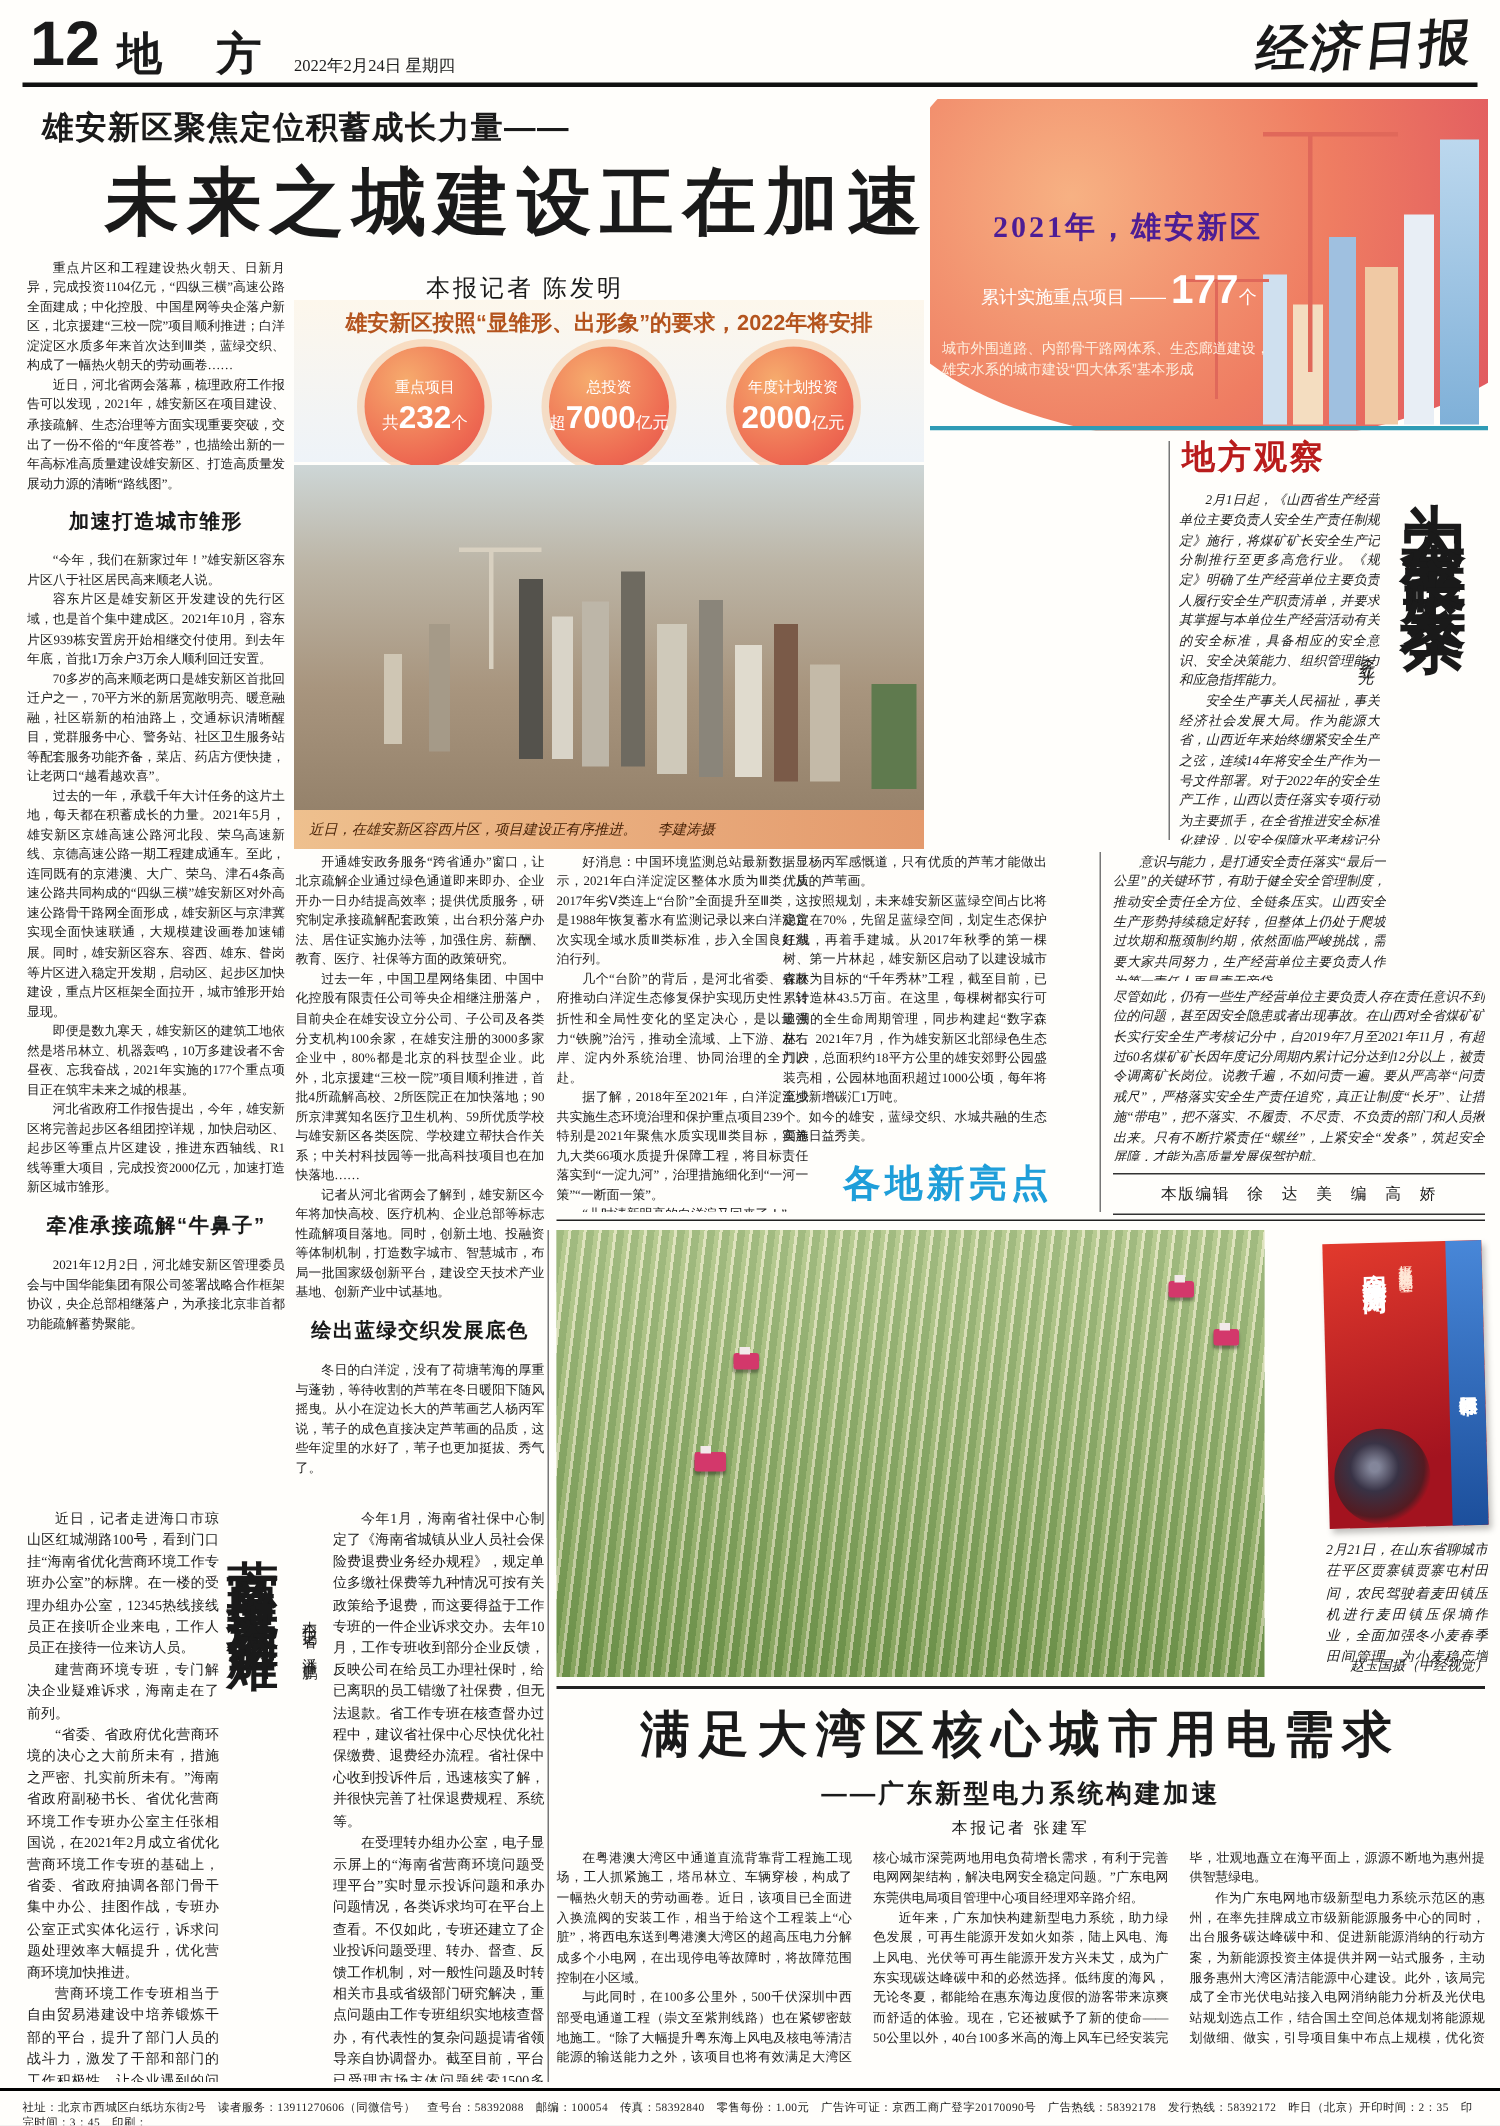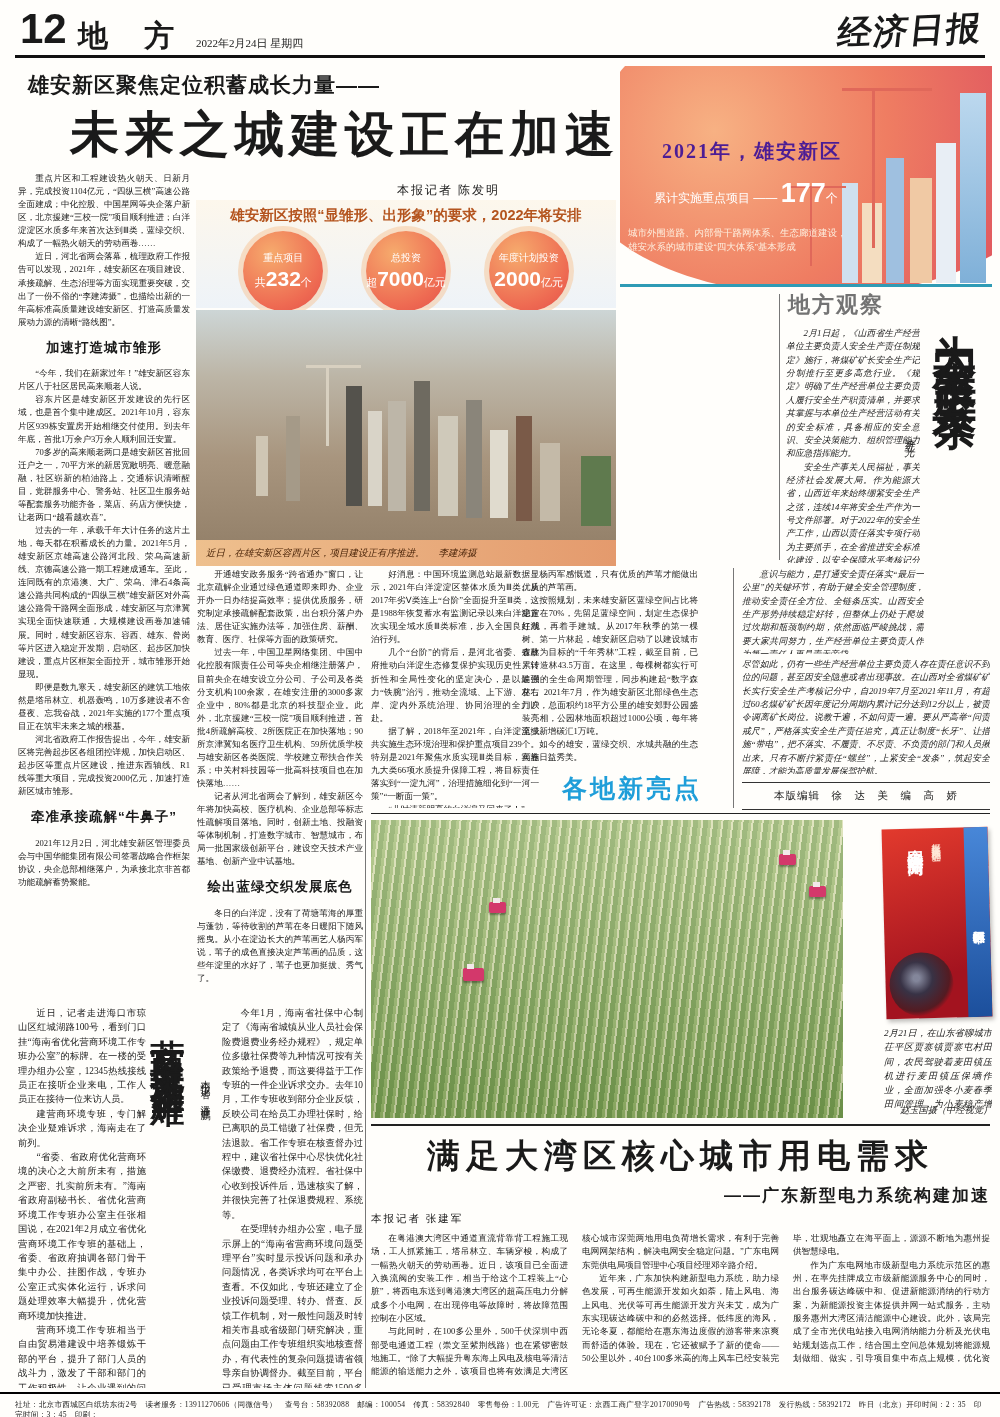--- a/index.html
+++ b/index.html
@@ -8,28 +8,28 @@
   .abs{position:absolute;}
   
   .page-num{font-family:"Liberation Sans",sans-serif;font-size:42px;font-weight:bold;line-height:1;}
   .section-name{font-family:"Liberation Sans",sans-serif;font-size:30px;font-weight:bold;letter-spacing:14px;}
   .mast-date{font-size:11px;}
   .logo{font-size:34px;font-weight:bold;transform:skewX(-8deg) rotate(-2deg);letter-spacing:2px;}
   .rule{background:#111;}
   
   .kicker{font-family:"Liberation Sans",sans-serif;font-size:21px;font-weight:bold;letter-spacing:1px;}
   .headline{font-family:"Liberation Sans",sans-serif;font-size:49px;font-weight:bold;letter-spacing:6px;text-align:center;}
-  .byline{font-size:12px;text-align:right;letter-spacing:2px;}
+  .byline{font-size:16px;text-align:center;letter-spacing:2px;}
   
   .bodycol{font-size:8.6px;line-height:1.52;text-align:justify;overflow:hidden;}
   .bodycol p{margin:0;text-indent:2em;}
   .subhead{font-family:"Liberation Sans",sans-serif;font-size:13.5px;font-weight:bold;text-align:center;
            text-indent:0 !important;margin:9px 0 !important;letter-spacing:1px;}
   
-  .observe-head{font-family:"Liberation Sans",sans-serif;font-size:22px;font-weight:bold;color:#737373;letter-spacing:2px;}
+  .observe-head{font-family:"Liberation Sans",sans-serif;font-size:22px;font-weight:bold;color:#b91c1c;letter-spacing:2px;}
   .kaiti{font-style:italic;}
   .vert{writing-mode:vertical-rl;text-orientation:upright;}
   .observe-title{font-family:"Liberation Sans",sans-serif;font-size:44px;font-weight:bold;letter-spacing:9px;line-height:1.25;}
   .editor-line{font-size:10.5px;text-align:center;border-top:1px solid #333;border-bottom:1px solid #333;
                padding:6px 0;letter-spacing:1px;}
   .highlights{font-family:"Liberation Sans",sans-serif;font-size:25px;font-weight:bold;color:#1f9ed9;letter-spacing:3px;}
   
   .circles-panel{background:linear-gradient(180deg,#fdf7ec, #eef3f8);}
   .circles-title{font-family:"Liberation Sans",sans-serif;font-size:14.5px;font-weight:bold;color:#b4541e;text-align:center;}
   .stat-circle{width:80px;height:80px;border-radius:50%;color:#fff;text-align:center;
@@ -72,22 +72,22 @@
         background:radial-gradient(circle at 42% 40%,#7d9ab0 6%,#25384c 30%,#461c22 62%,rgba(70,28,34,0) 72%);opacity:.85;}
   .sidebar-caption{font-size:9.2px;line-height:1.55;text-align:justify;font-style:italic;overflow:hidden;}
   .sidebar-credit{font-size:9.2px;font-style:italic;text-align:right;}
   
   .biz-col{font-size:9.3px;line-height:1.55;text-align:justify;overflow:hidden;}
   .biz-col p{margin:0;text-indent:2em;}
   .biz-title{font-size:34px;font-weight:bold;letter-spacing:6px;line-height:1.12;}
   .biz-byline{font-size:10px;letter-spacing:3px;}
   
   .power-head{font-size:33px;font-weight:bold;text-align:center;letter-spacing:6px;}
-  .power-sub{font-family:"Liberation Sans",sans-serif;font-size:17px;font-weight:bold;text-align:right;letter-spacing:2px;}
-  .power-byline{font-size:10.5px;text-align:left;letter-spacing:2px;}
+  .power-sub{font-family:"Liberation Sans",sans-serif;font-size:17px;font-weight:bold;text-align:center;letter-spacing:2px;}
+  .power-byline{font-size:10.5px;text-align:center;letter-spacing:2px;}
   .power-body{column-count:3;column-gap:14px;font-size:8.6px;line-height:1.55;text-align:justify;overflow:hidden;}
   .power-body p{margin:0;text-indent:2em;}
   
   .footer{border-top:2px solid #000;padding-top:4px;font-size:7.6px;color:#222;letter-spacing:.3px;}
   .vrule{position:absolute;width:1px;background:#777;}
   .hrule{position:absolute;height:1px;background:#222;}
 </style>
 </head>
 <body>
 
@@ -98,21 +98,21 @@
   <div class="abs mast-date" style="left:196px;top:36px;">2022年2月24日  星期四</div>
   <div class="abs logo" style="right:18px;top:8px;">经济日报</div>
   <div class="abs rule" style="left:15px;top:55px;width:970px;height:3px;"></div>
 
   <div class="abs kicker" style="left:28px;top:71px;">雄安新区聚焦定位积蓄成长力量——</div>
   <div class="abs headline" style="left:55px;top:102px;width:580px;">未来之城建设正在加速</div>
   <div class="abs byline" style="left:200px;top:182px;width:300px;">本报记者  陈发明</div>
 
   <div class="abs bodycol" style="left:18px;top:172px;width:172px;height:820px;">
     <p>重点片区和工程建设热火朝天、日新月异，完成投资1104亿元，“四纵三横”高速公路全面建成；中化控股、中国星网等央企落户新区，北京援建“三校一院”项目顺利推进；白洋淀淀区水质多年来首次达到Ⅲ类，蓝绿交织、构成了一幅热火朝天的劳动画卷……</p>
-    <p>近日，河北省两会落幕，梳理政府工作报告可以发现，2021年，雄安新区在项目建设、承接疏解、生态治理等方面实现重要突破，交出了一份不俗的“李建涛摄”，也描绘出新的一年高标准高质量建设雄安新区、打造高质量发展动力源的清晰“路线图”。</p>
+    <p>近日，河北省两会落幕，梳理政府工作报告可以发现，2021年，雄安新区在项目建设、承接疏解、生态治理等方面实现重要突破，交出了一份不俗的“年度答卷”，也描绘出新的一年高标准高质量建设雄安新区、打造高质量发展动力源的清晰“路线图”。</p>
     <p class="subhead">加速打造城市雏形</p>
     <p>“今年，我们在新家过年！”雄安新区容东片区八于社区居民高来顺老人说。</p>
     <p>容东片区是雄安新区开发建设的先行区域，也是首个集中建成区。2021年10月，容东片区939栋安置房开始相继交付使用。到去年年底，首批1万余户3万余人顺利回迁安置。</p>
     <p>70多岁的高来顺老两口是雄安新区首批回迁户之一，70平方米的新居宽敞明亮、暖意融融，社区崭新的柏油路上，交通标识清晰醒目，党群服务中心、警务站、社区卫生服务站等配套服务功能齐备，菜店、药店方便快捷，让老两口“越看越欢喜”。</p>
     <p>过去的一年，承载千年大计任务的这片土地，每天都在积蓄成长的力量。2021年5月，雄安新区京雄高速公路河北段、荣乌高速新线、京德高速公路一期工程建成通车。至此，连同既有的京港澳、大广、荣乌、津石4条高速公路共同构成的“四纵三横”雄安新区对外高速公路骨干路网全面形成，雄安新区与京津冀实现全面快速联通，大规模建设画卷加速铺展。同时，雄安新区容东、容西、雄东、昝岗等片区进入稳定开发期，启动区、起步区加快建设，重点片区框架全面拉开，城市雏形开始显现。</p>
     <p>即便是数九寒天，雄安新区的建筑工地依然是塔吊林立、机器轰鸣，10万多建设者不舍昼夜、忘我奋战，2021年实施的177个重点项目正在筑牢未来之城的根基。</p>
     <p>河北省政府工作报告提出，今年，雄安新区将完善起步区各组团控详规，加快启动区、起步区等重点片区建设，推进东西轴线、R1线等重大项目，完成投资2000亿元，加速打造新区城市雏形。</p>
     <p class="subhead">牵准承接疏解“牛鼻子”</p>
     <p>2021年12月2日，河北雄安新区管理委员会与中国华能集团有限公司签署战略合作框架协议，央企总部相继落户，为承接北京非首都功能疏解蓄势聚能。</p>
   </div>

